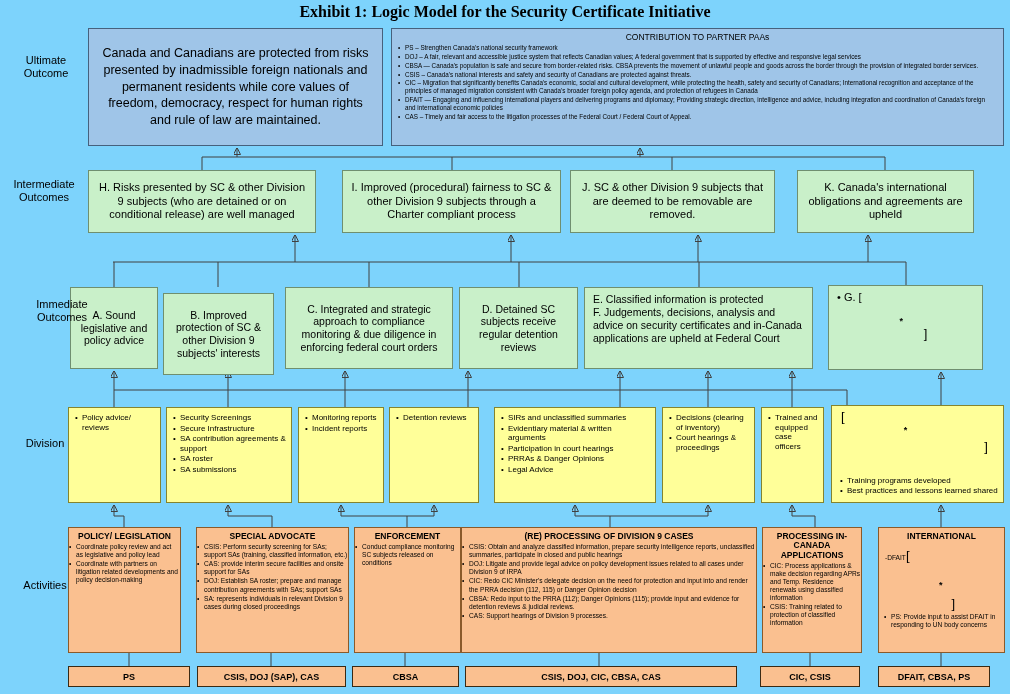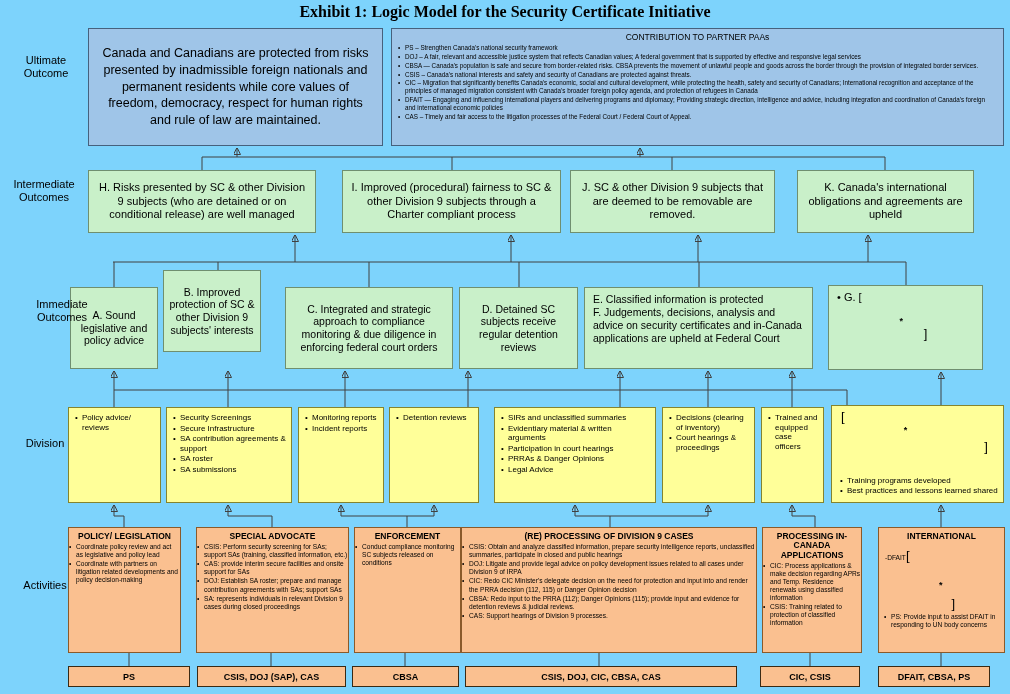--- a/index.html
+++ b/index.html
@@ -139,21 +139,21 @@
   <div class="box green center inter" style="left:570px;top:170px;width:205px;height:63px">
     <span>J. SC &amp; other Division 9 subjects that are deemed to be removable are removed.</span>
   </div>
   <div class="box green center inter" style="left:797px;top:170px;width:177px;height:63px">
     <span>K. Canada's international obligations and agreements are upheld</span>
   </div>
 
   <div class="box green center imm" style="left:70px;top:287px;width:88px;height:82px">
     <span>A. Sound legislative and policy advice</span>
   </div>
-  <div class="box green center imm" style="left:163px;top:270px;width:98px;height:82px">
+  <div class="box green center imm" style="left:163px;top:293px;width:111px;height:82px">
     <span>B. Improved protection of SC &amp; other Division 9 subjects' interests</span>
   </div>
   <div class="box green center imm" style="left:285px;top:287px;width:168px;height:82px">
     <span>C. Integrated and strategic approach to compliance monitoring &amp; due diligence in enforcing federal court orders</span>
   </div>
   <div class="box green center imm" style="left:459px;top:287px;width:119px;height:82px">
     <span>D. Detained SC subjects receive regular detention reviews</span>
   </div>
   <div class="box green ef" style="left:584px;top:287px;width:229px;height:82px">
     <p>E. Classified information is protected</p>

